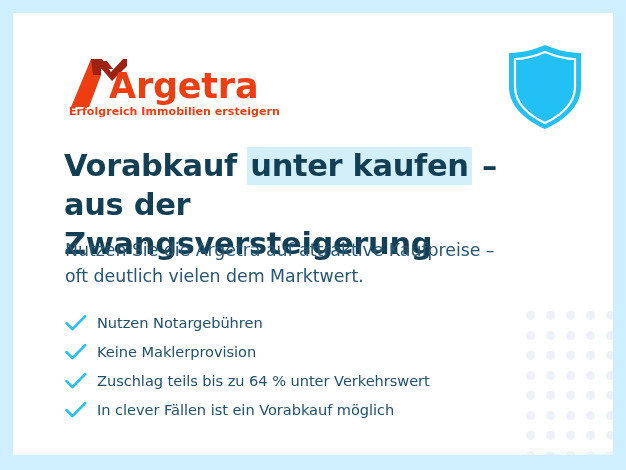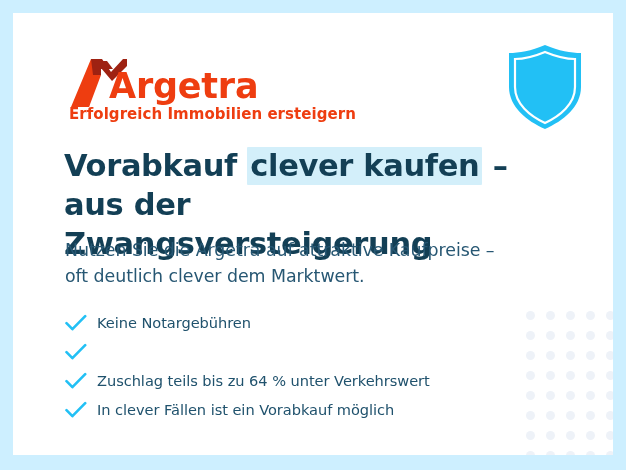--- a/index.html
+++ b/index.html
@@ -56,21 +56,21 @@
     font-size:35px;
     font-weight:bold;
     color:#ee3d10;
     letter-spacing:-0.2px;
     line-height:1;
     font-family:"DejaVu Sans", sans-serif;
   }
   #logo-tagline {
     position:absolute;
     left:12px; top:56px;
-    font-size:15px;
+    font-size:11px;
     font-weight:bold;
     color:#ee3d10;
     letter-spacing:0.05px;
     white-space:nowrap;
     font-family:"DejaVu Sans", sans-serif;
   }
 
   
   #badge {
     position:absolute;
@@ -323,44 +323,45 @@
     <span id="badge-stars">
       <svg width="44" height="13" viewBox="0 0 44 13" xmlns="http://www.w3.org/2000/svg">
         <polygon fill="#ffffff" points="7,1.5 8.6,5.2 12.6,5.5 9.5,8.1 10.5,12 7,9.8 3.5,12 4.5,8.1 1.4,5.5 5.4,5.2"></polygon>
         <polygon fill="#ffffff" points="22,0 24,4.6 29,5 25.2,8.2 26.4,13 22,10.3 17.6,13 18.8,8.2 15,5 20,4.6"></polygon>
         <polygon fill="#ffffff" points="37,1.5 38.6,5.2 42.6,5.5 39.5,8.1 40.5,12 37,9.8 33.5,12 34.5,8.1 31.4,5.5 35.4,5.2"></polygon>
       </svg>
     </span>
   </div>
 
   <h1 id="headline">
-    <span>Vorabkauf </span><span class="hl">clever kaufen</span><span> –</span>
+    <span>Vorabkauf </span><span class="hl">unter kaufen</span><span> –</span>
     <span class="l2">aus der Zwangsversteigerung</span>
   </h1>
 
   <p id="subheading">
     <span>Nutzen Sie die Argetra auf attraktive Kaufpreise –</span><br>
-    <span>oft deutlich clever dem Marktwert.</span>
+    <span>oft deutlich vielen dem Marktwert.</span>
   </p>
 
   <ul id="benefits">
       <li class="benefit">
         <span class="benefit-check">
           <svg width="22" height="18" viewBox="0 0 22 18" xmlns="http://www.w3.org/2000/svg">
             <path d="M1.5 9.2 L7.4 15.2 L20.2 2.2" fill="none" stroke="#22c0f5" stroke-width="2.6" stroke-linecap="round" stroke-linejoin="round"></path>
           </svg>
         </span>
-        <span class="benefit-label">Keine Notargebühren</span>
+        <span class="benefit-label">Nutzen Notargebühren</span>
       </li>
       <li class="benefit">
         <span class="benefit-check">
           <svg width="22" height="18" viewBox="0 0 22 18" xmlns="http://www.w3.org/2000/svg">
             <path d="M1.5 9.2 L7.4 15.2 L20.2 2.2" fill="none" stroke="#22c0f5" stroke-width="2.6" stroke-linecap="round" stroke-linejoin="round"></path>
           </svg>
         </span>
+        <span class="benefit-label">Keine Maklerprovision</span>
       </li>
       <li class="benefit">
         <span class="benefit-check">
           <svg width="22" height="18" viewBox="0 0 22 18" xmlns="http://www.w3.org/2000/svg">
             <path d="M1.5 9.2 L7.4 15.2 L20.2 2.2" fill="none" stroke="#22c0f5" stroke-width="2.6" stroke-linecap="round" stroke-linejoin="round"></path>
           </svg>
         </span>
         <span class="benefit-label">Zuschlag teils bis zu 64 % unter Verkehrswert</span>
       </li>
       <li class="benefit">

